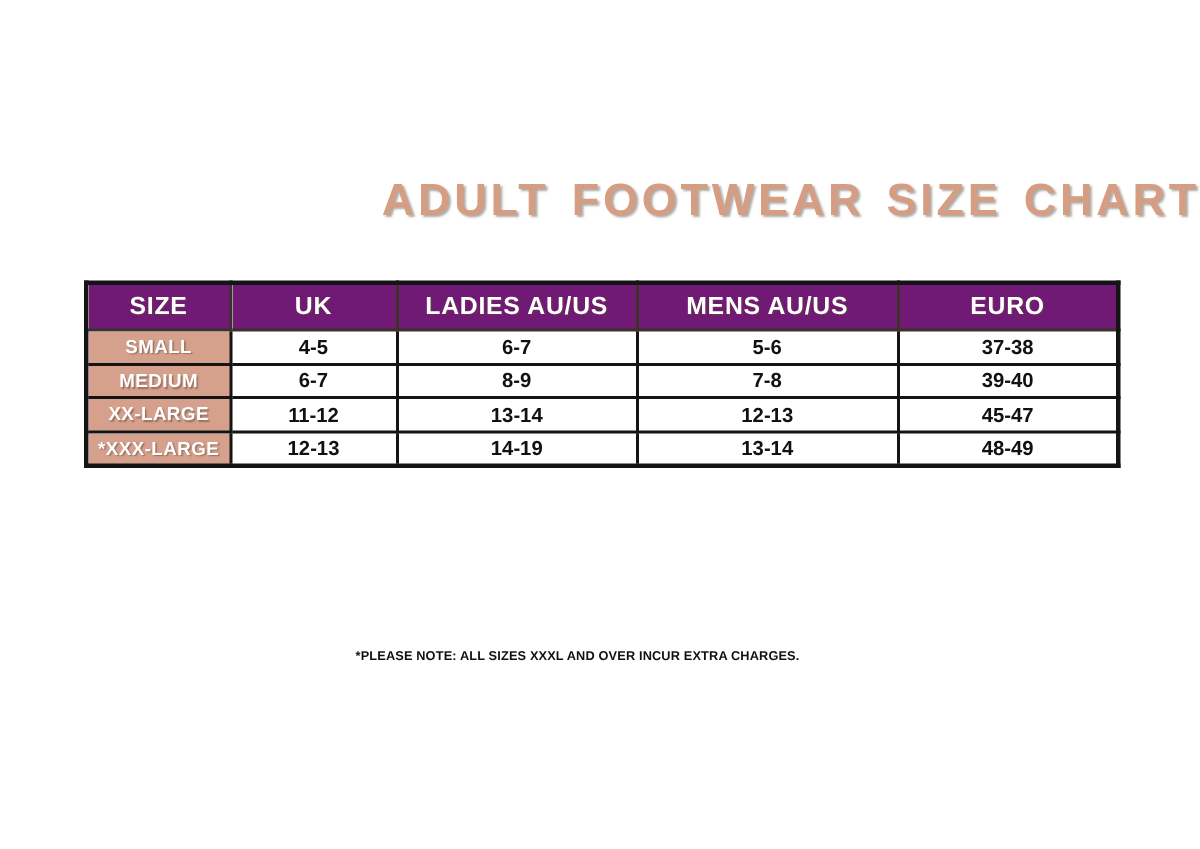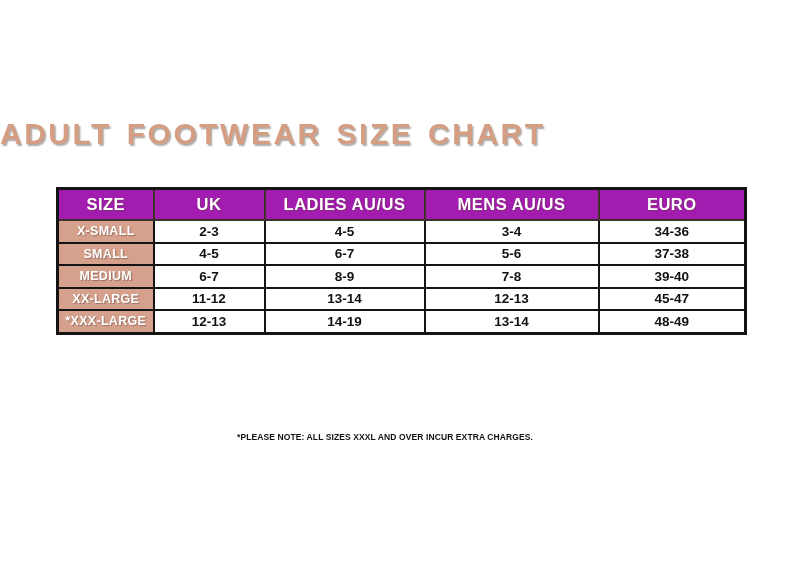--- a/index.html
+++ b/index.html
@@ -12,21 +12,21 @@
     background: #ffffff;
     position: relative;
     font-family: "Liberation Sans", sans-serif;
     overflow: hidden;
   }
   .page-title {
     position: absolute;
     top: 117px;
     left: 0;
     width: 800px;
-    text-align: left;
+    text-align: right;
     font-size: 30px;
     font-weight: bold;
     letter-spacing: 2.5px;
     color: #d59e83;
     text-shadow: 1.5px 1.5px 1.5px rgba(110, 100, 95, 0.55);
     word-spacing: 4px;
   }
   table.size-chart {
     position: absolute;
     left: 56px;
@@ -40,21 +40,21 @@
   table.size-chart td {
     border: 2px solid #141414;
     text-align: center;
     vertical-align: middle;
     padding: 0;
     overflow: hidden;
     white-space: nowrap;
   }
   table.size-chart th {
     height: 29px;
-    background: #a21caf;
+    background: #701a75;
     color: #ffffff;
     font-size: 16.5px;
     font-weight: bold;
     letter-spacing: 0.5px;
     text-shadow: 1px 1px 1px rgba(100, 70, 58, 0.55);
     border-color: #3c312b;
     border-top-color: #141414;
   }
   table.size-chart td {
     height: 20.5px;
@@ -99,27 +99,20 @@
     <tr>
         <th>SIZE</th>
         <th>UK</th>
         <th>LADIES AU/US</th>
         <th>MENS AU/US</th>
         <th>EURO</th>
       </tr>
   </thead>
   <tbody>
       <tr>
-        <td class="row-label">X-SMALL</td>
-        <td>2-3</td>
-        <td>4-5</td>
-        <td>3-4</td>
-        <td>34-36</td>
-      </tr>
-      <tr>
         <td class="row-label">SMALL</td>
         <td>4-5</td>
         <td>6-7</td>
         <td>5-6</td>
         <td>37-38</td>
       </tr>
       <tr>
         <td class="row-label">MEDIUM</td>
         <td>6-7</td>
         <td>8-9</td>

